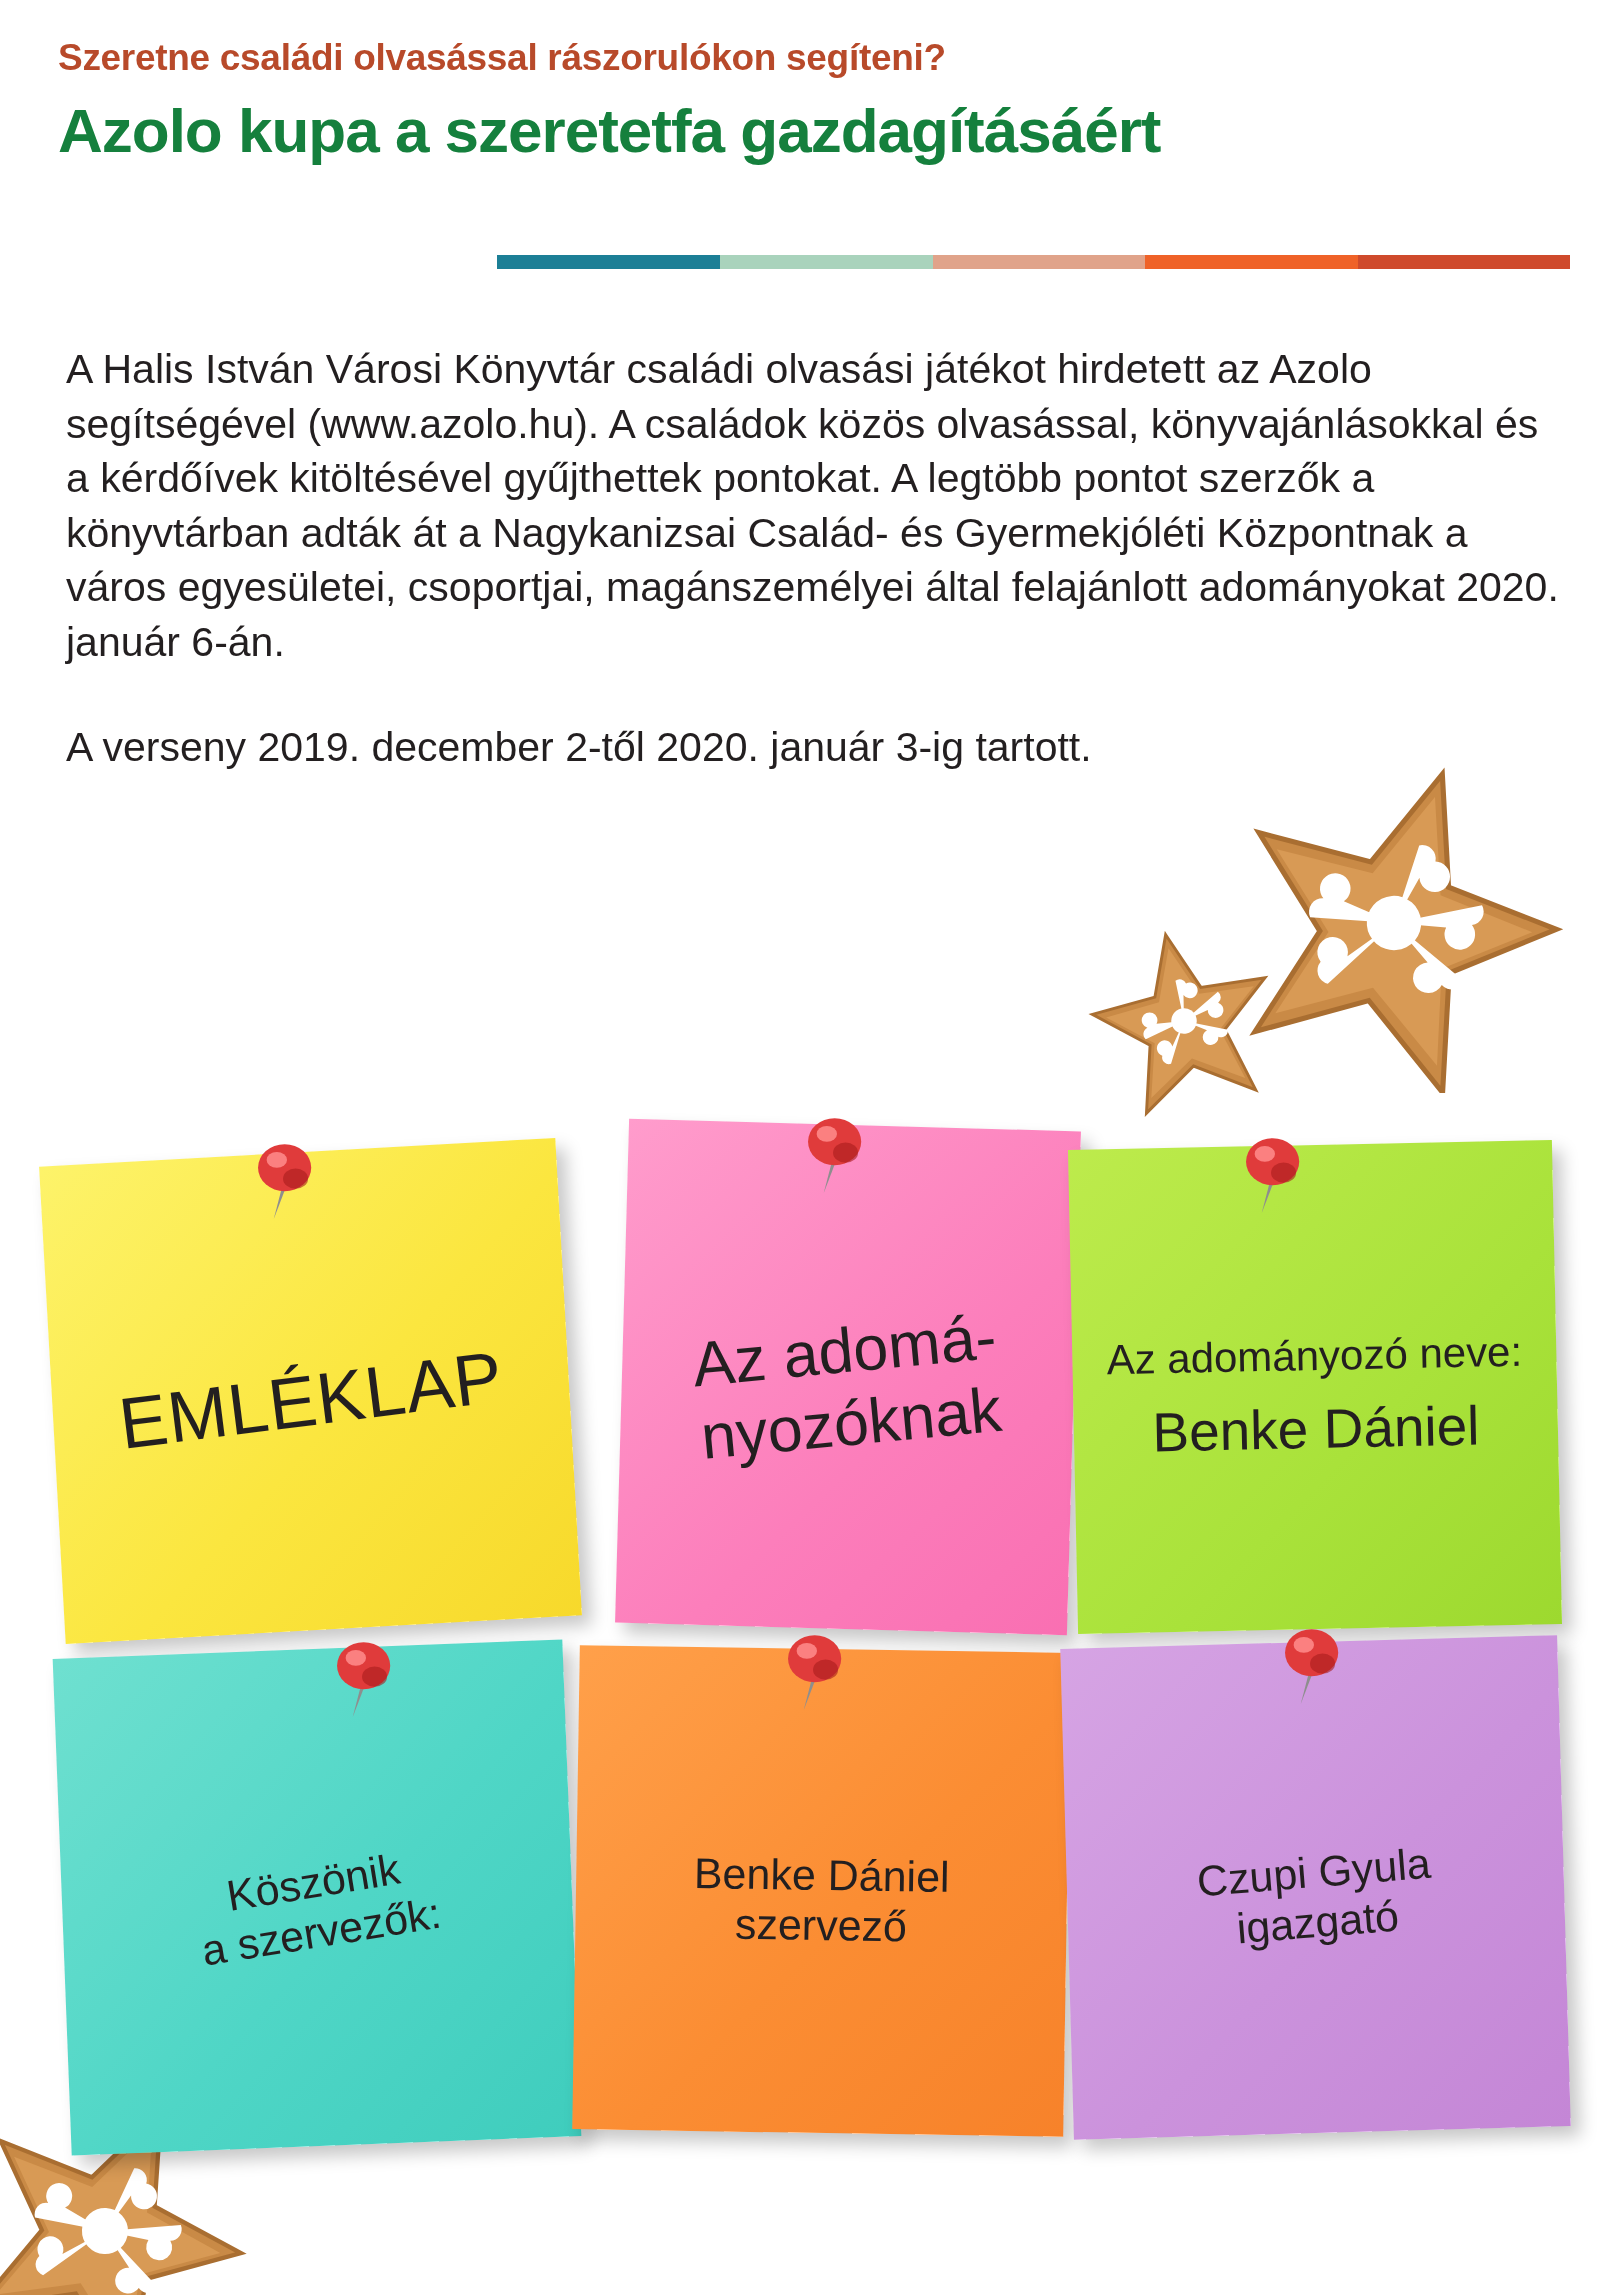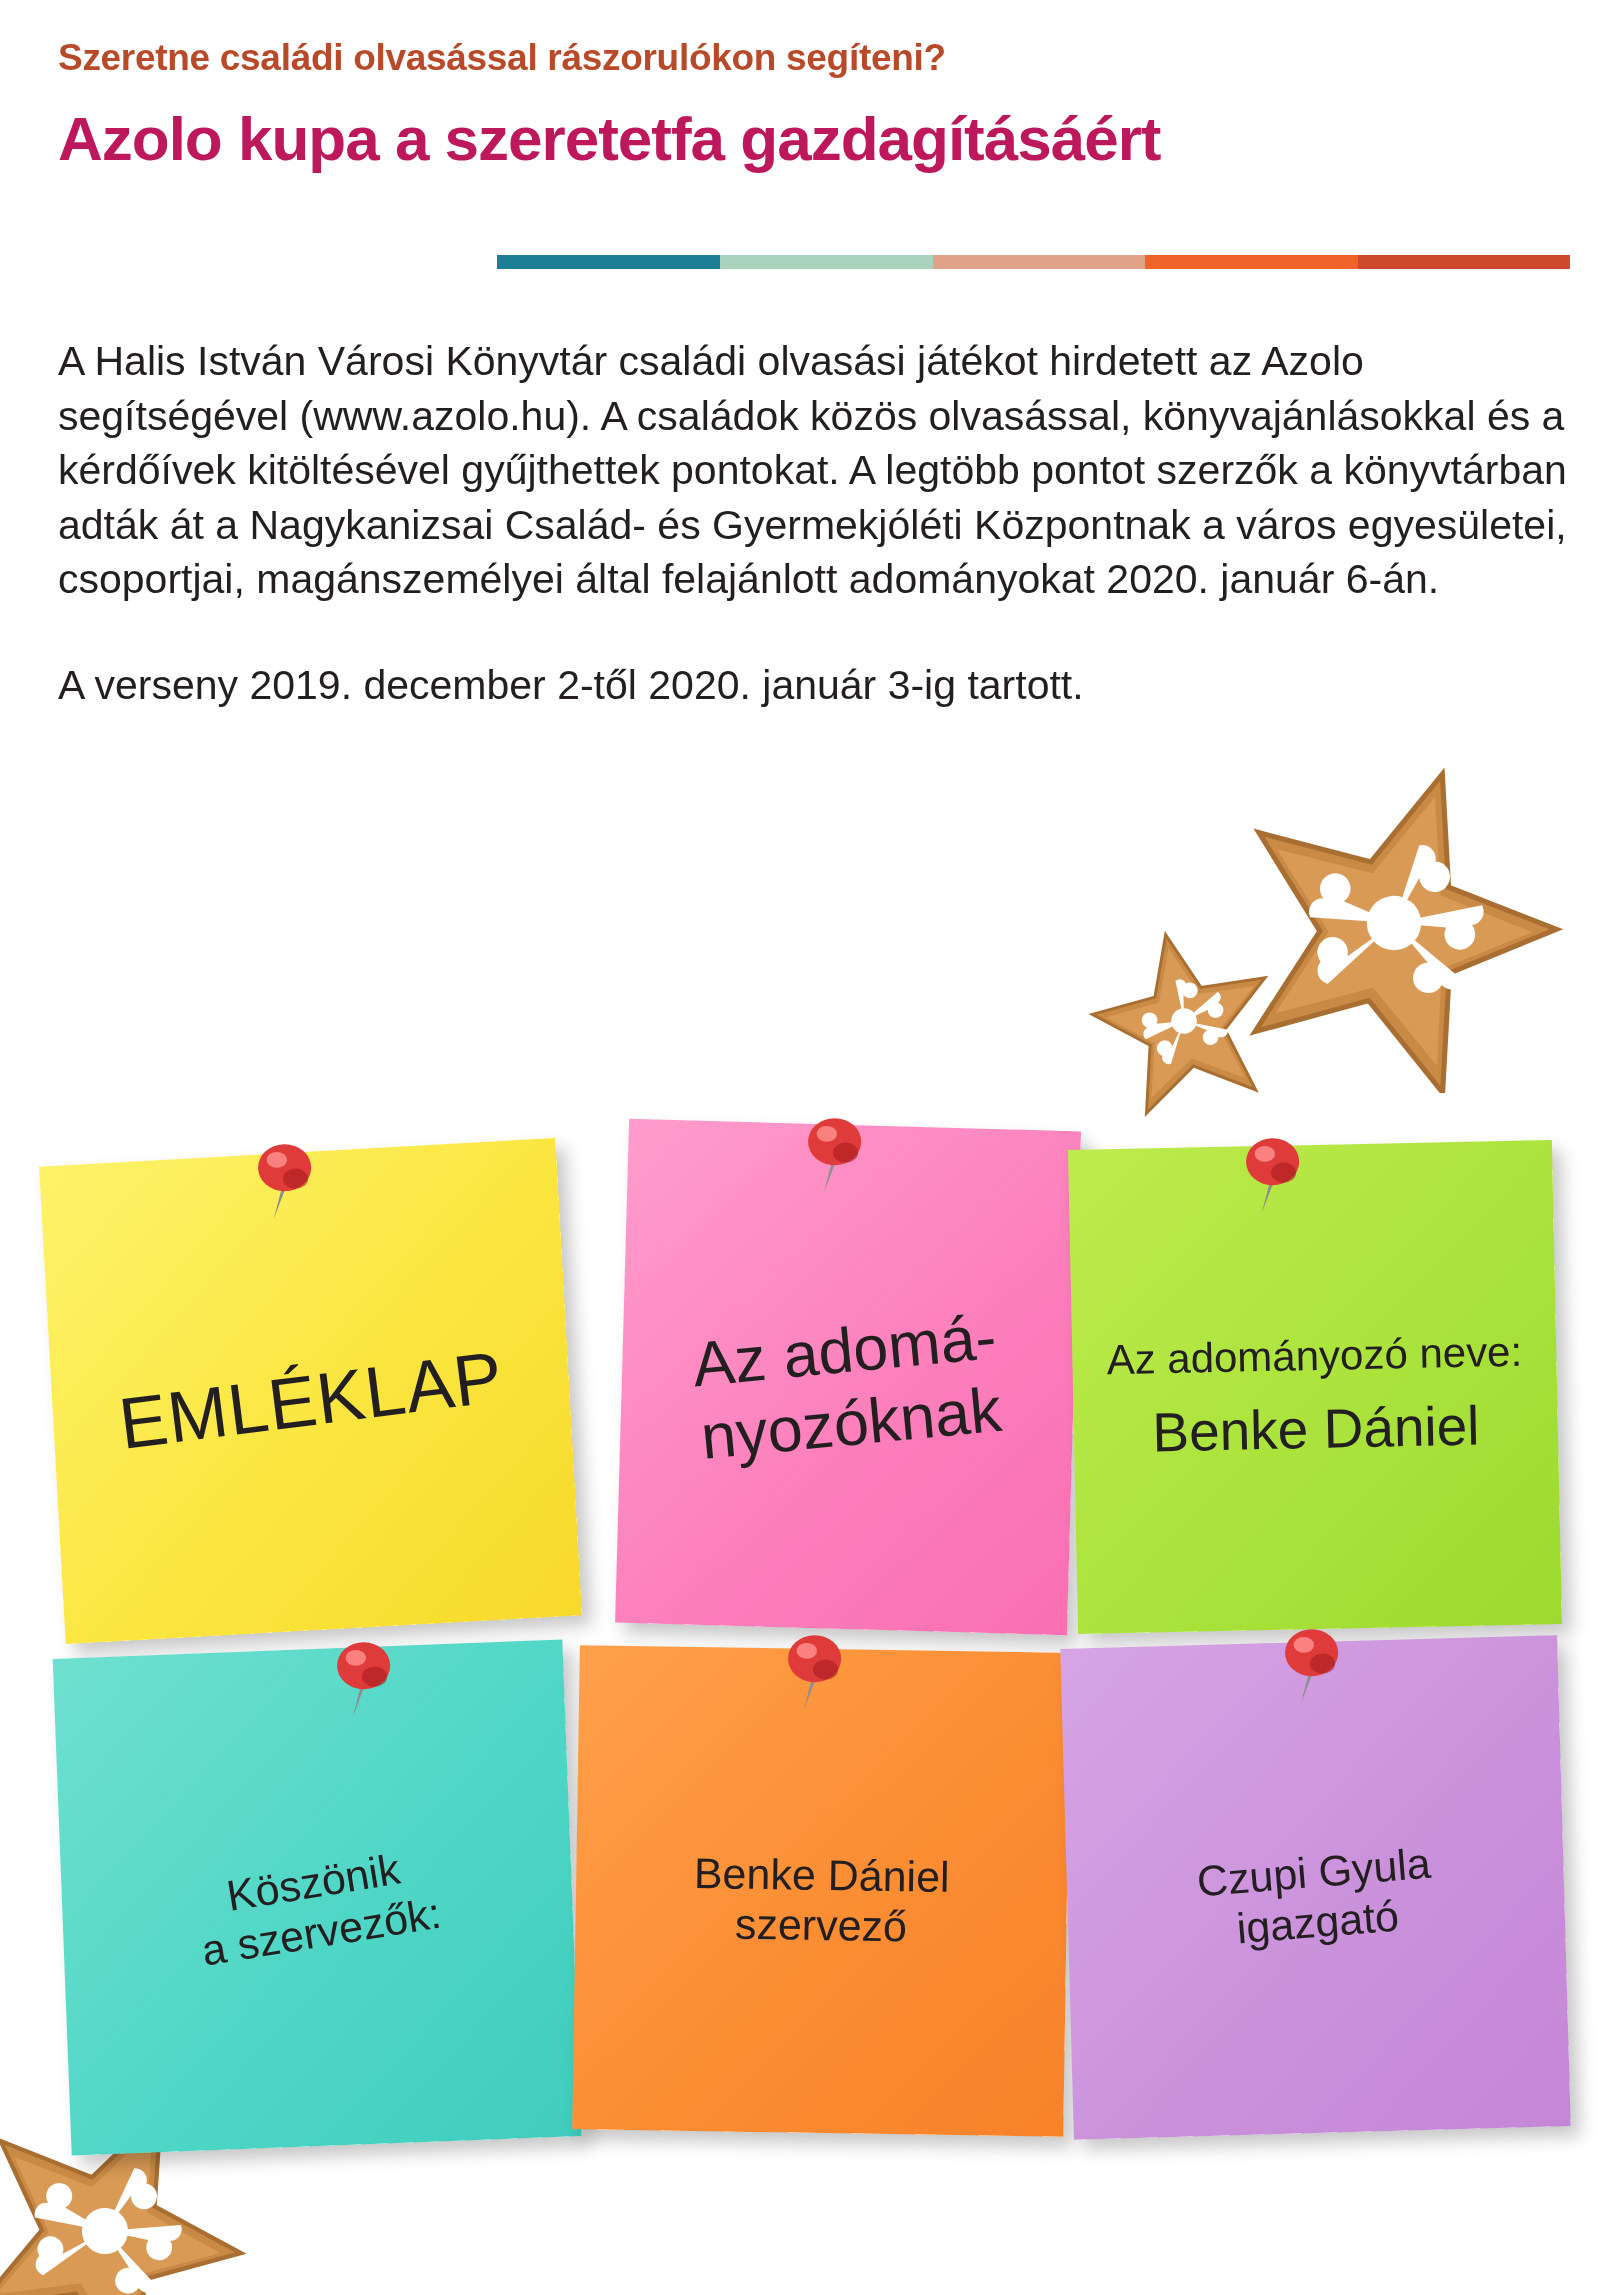--- a/index.html
+++ b/index.html
@@ -30,24 +30,24 @@
   .kicker {
     font-size: 37px;
     font-weight: bold;
     color: #b84a2a;
     letter-spacing: -0.3px;
     line-height: 1.1;
   }
   .title {
     font-size: 62px;
     font-weight: bold;
-    color: #be185d;
+    color: #15803d;
     letter-spacing: -1px;
     line-height: 1.15;
-    margin-top: 24px;
+    margin-top: 16px;
   }
 
   
   .rulebar {
     position: absolute;
     left: 497px;
     top: 255px;
     width: 1073px;
     height: 14.4px;
     display: flex;
@@ -62,21 +62,21 @@
   
   .body-copy {
     position: absolute;
     left: 58px;
     top: 334px;
     width: 1512px;
     font-size: 41px;
     line-height: 1.33;
     color: #231f20;
   }
-  .body-copy p { margin: 0; }
+  .body-copy p { margin: 8px; }
   .body-copy p + p { margin-top: 51px; }
 
   
   .cookie {
     position: absolute;
     pointer-events: none;
   }
   .cookie svg { display: block; }
 
   

